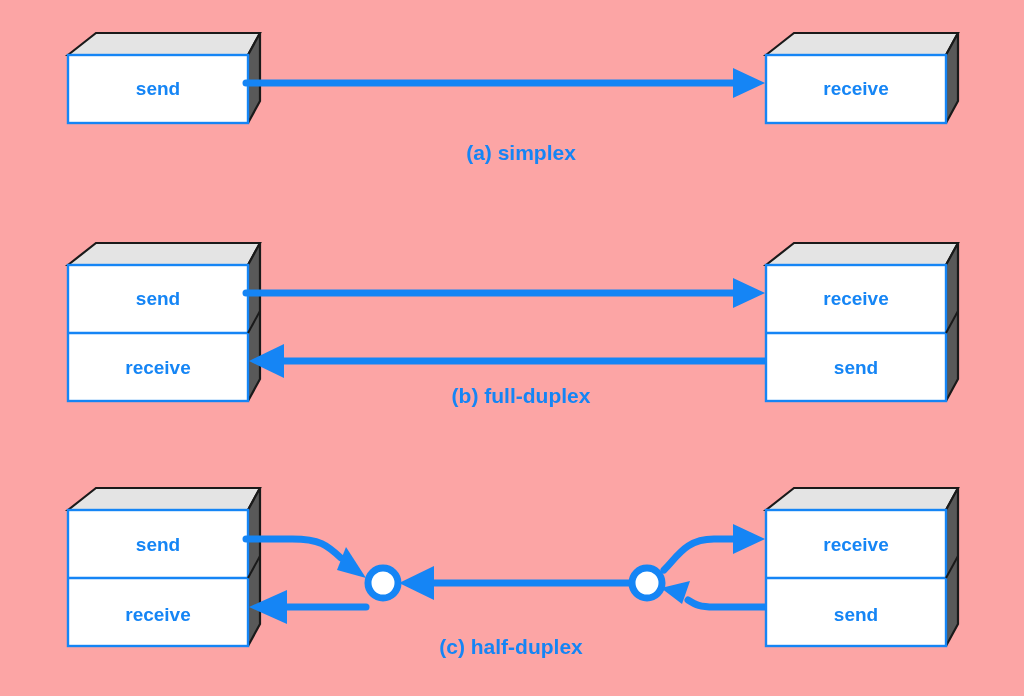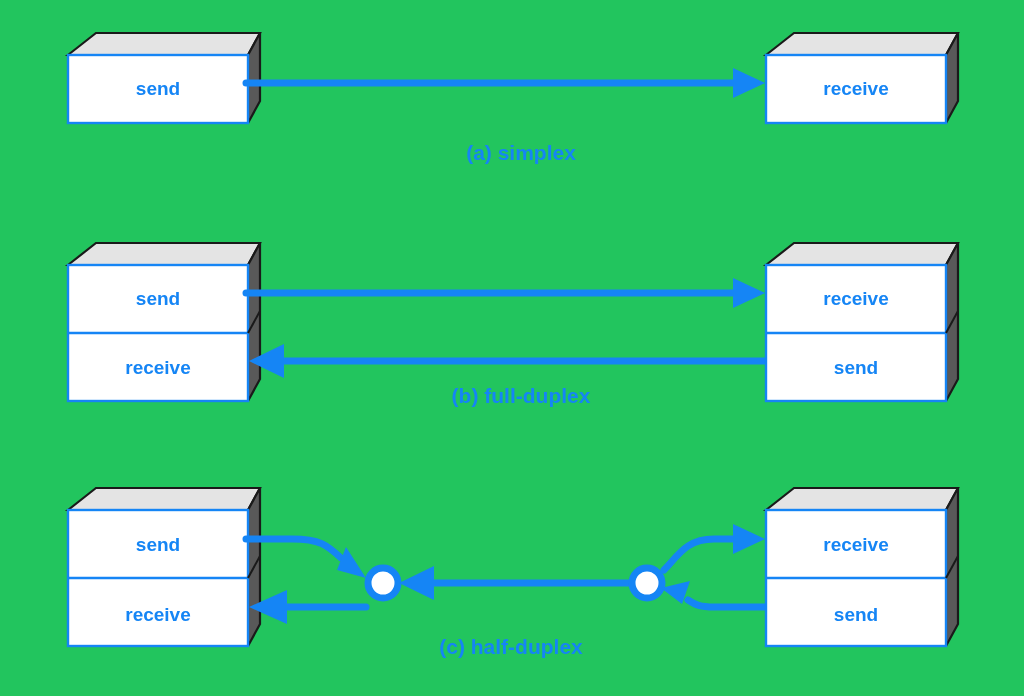--- a/index.html
+++ b/index.html
@@ -11,21 +11,21 @@
   body {
     width: 1024px;
     height: 696px;
     font-family: "Liberation Sans", sans-serif;
     overflow: hidden;
   }
   #diagram-root {
     position: relative;
     width: 1024px;
     height: 696px;
-    background: #22c55e;
+    background: #fca5a5;
   }
   svg.diagram-canvas {
     display: block;
     width: 1024px;
     height: 696px;
   }
   .box-label {
     font-family: "Liberation Sans", sans-serif;
     font-size: 19px;
     font-weight: bold;

